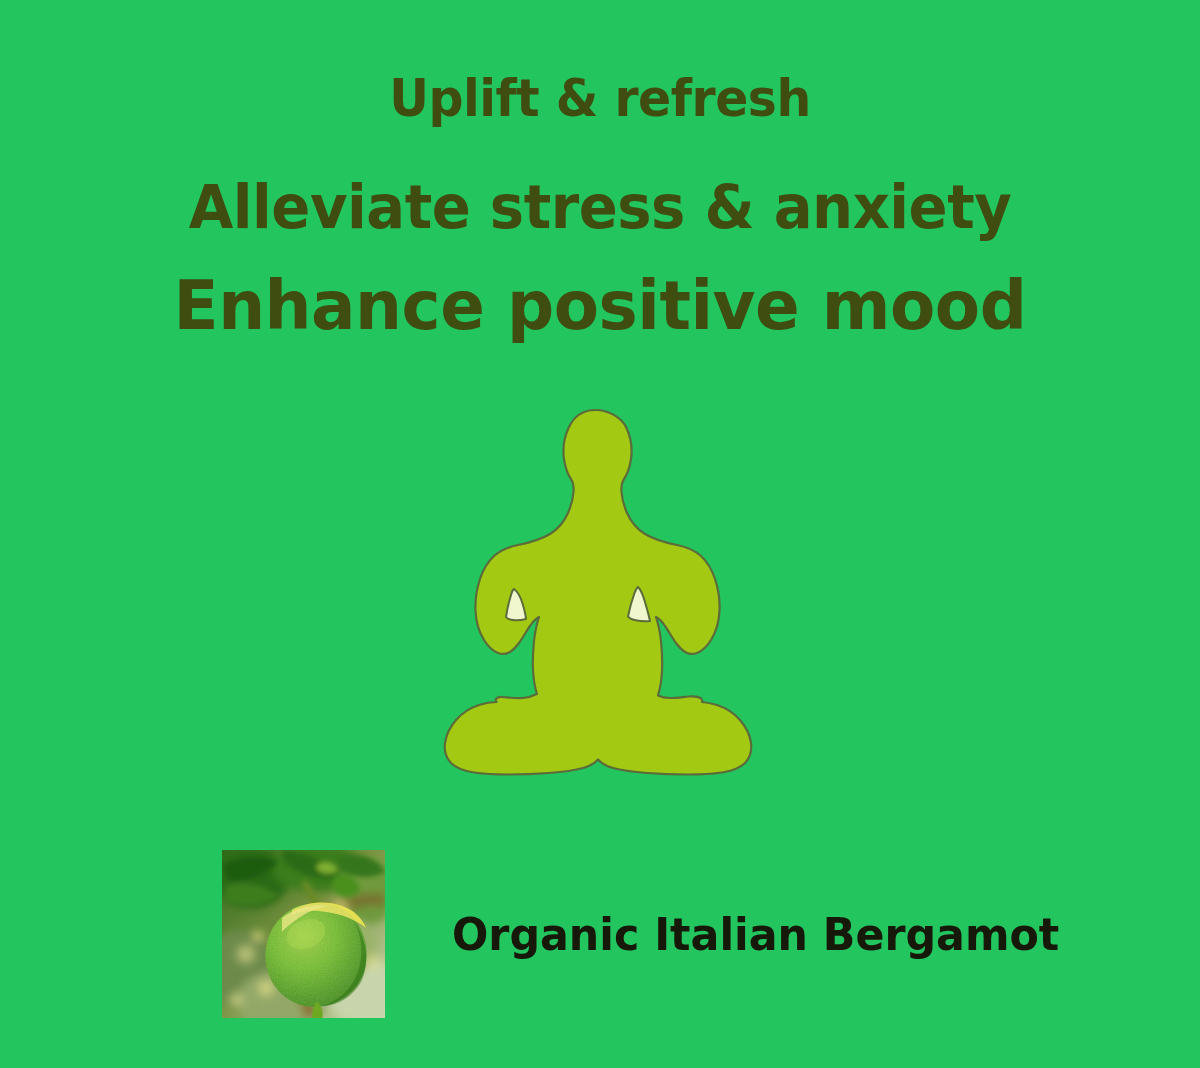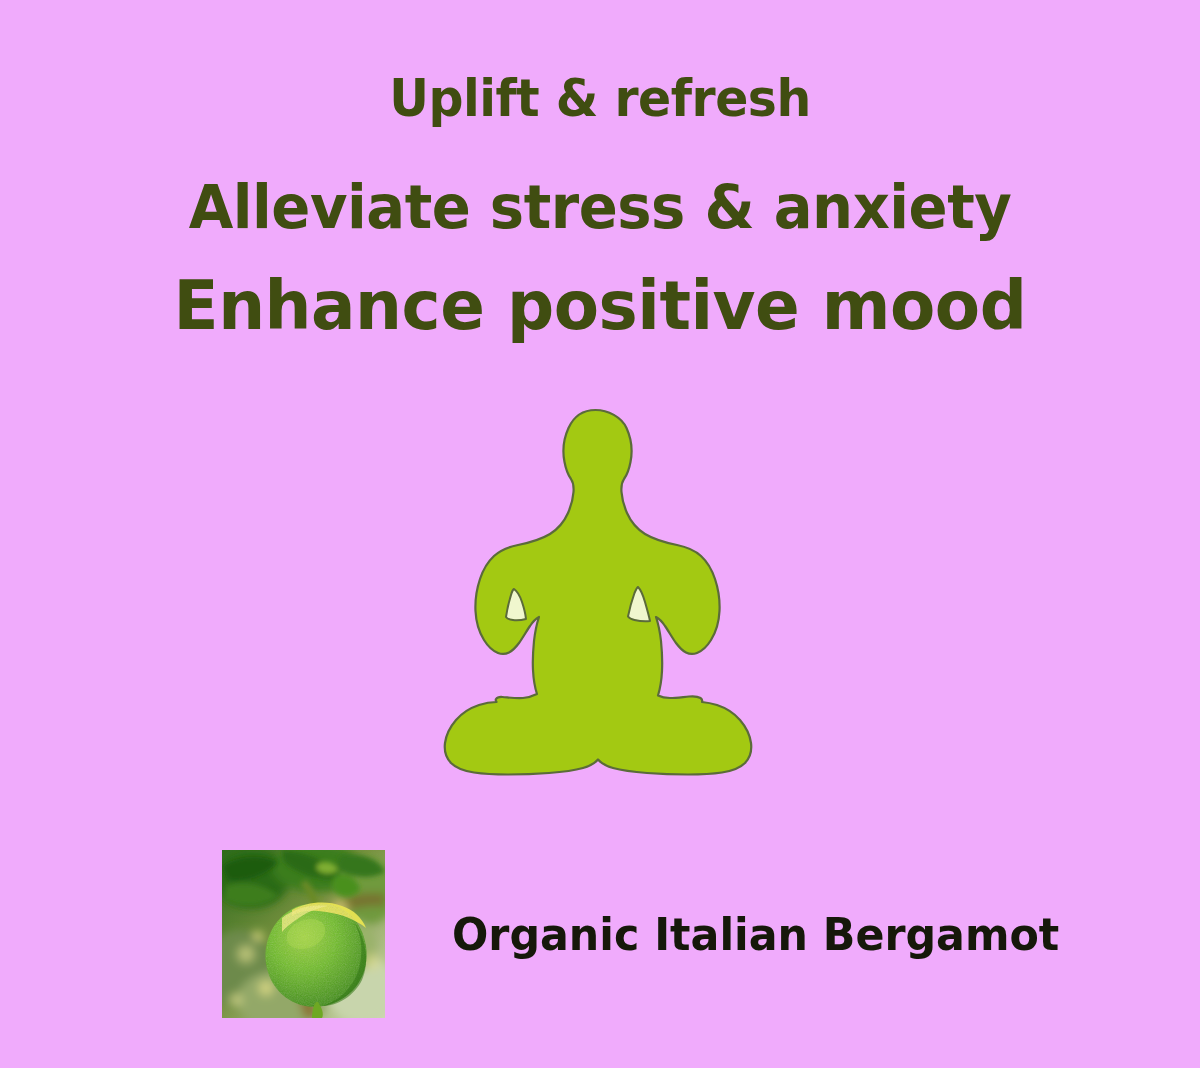--- a/index.html
+++ b/index.html
@@ -102,21 +102,21 @@
     line-height: 1;
     color: #16180a;
     white-space: nowrap;
     transform: scaleX(0.95);
     transform-origin: left top;
   }
 </style>
 </head>
 <body>
 
-<div id="slide" style="background: #f0abfc;">
+<div id="slide" style="background: #22c55e;">
 
   <div class="headline-stack">
     <span class="headline headline-1" style="color: rgb(64, 77, 17);">Uplift &amp; refresh</span>
     <span class="headline headline-2" style="color: rgb(64, 77, 17);">Alleviate stress &amp; anxiety</span>
     <span class="headline headline-3" style="color: rgb(64, 77, 17);">Enhance positive mood</span>
   </div>
 
   <div class="figure-wrap">
     <svg viewBox="0 0 340 400" xmlns="http://www.w3.org/2000/svg">
       <g stroke="#5b6b3a" stroke-width="2.2" stroke-linejoin="round" fill="#a3c912">

